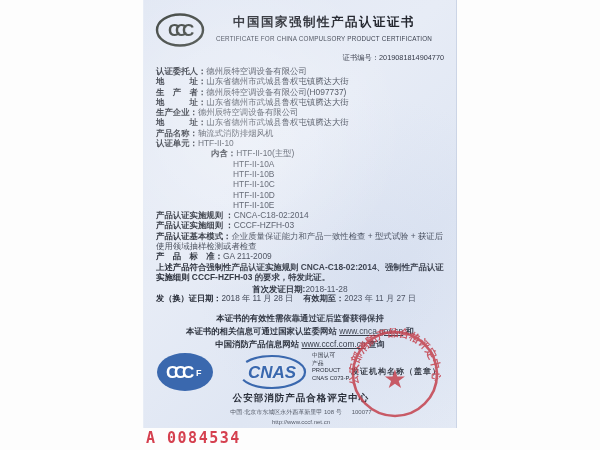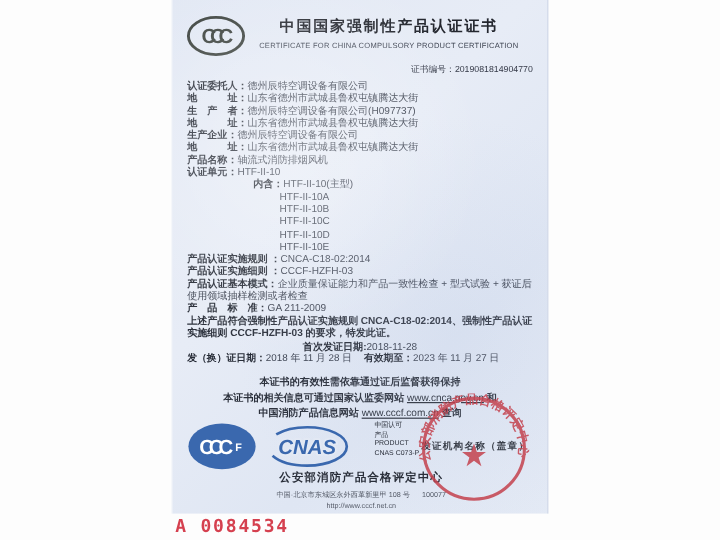--- a/index.html
+++ b/index.html
@@ -38,21 +38,21 @@
   .statement { padding:0 10px 0 12px; font-size:8.4px; line-height:10.6px; font-weight:bold; color:#2a2f3a; }
   .first-issue { text-align:center; font-size:8.4px; line-height:10.6px; margin-top:1px; }
   .issue-line { padding-left:12px; font-size:8.2px; line-height:10.6px; white-space:nowrap; }
   .gap-left { margin-left:10px; }
 
   .notices { text-align:center; margin-top:7px; font-size:8.4px; line-height:12.8px; font-weight:bold; color:#2a2f3a; }
   .uline { text-decoration:underline; font-weight:normal; }
 
   .logos-row { position:absolute; left:0; top:349px; width:314px; height:50px; }
   .cccf-logo { position:absolute; left:12px; top:3px; width:58px; height:40px; }
-  .cnas-logo { position:absolute; left:76px; top:3px; width:72px; height:40px; }
+  .cnas-logo { position:absolute; left:92px; top:3px; width:72px; height:40px; }
   .cnas-desc { position:absolute; left:168px; top:3px; font-size:5.8px; line-height:7.6px; color:#2a2f3a; }
   .issuer-label { position:absolute; left:207px; top:17px; font-size:8px; font-weight:bold; letter-spacing:1px; color:#3a3f4a; white-space:nowrap; }
 
   .stamp { position:absolute; left:205px; top:328px; width:92px; height:92px; opacity:.85; z-index:5; }
 
   .cert-footer { position:absolute; left:0; bottom:3px; width:314px; text-align:center; }
   .footer-org { font-size:9.5px; font-weight:bold; letter-spacing:1px; color:#2a2f3a; }
   .footer-addr { font-size:6px; color:#555b68; margin-top:3px; }
   .footer-post { margin-left:10px; }
   .footer-url { font-size:6px; color:#555b68; margin-top:2px; }

